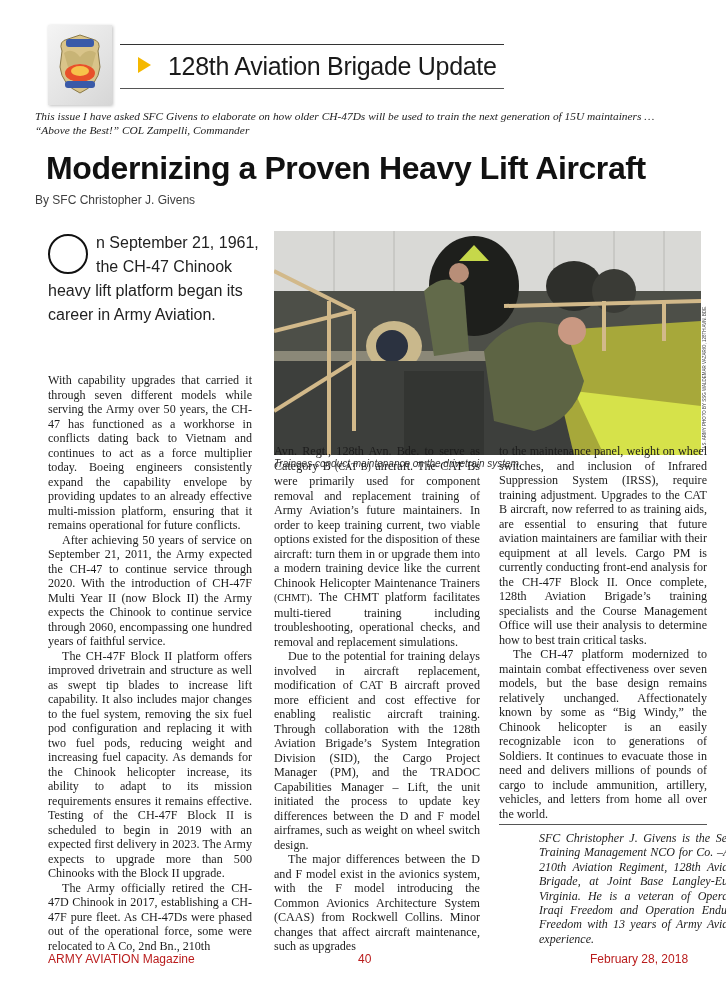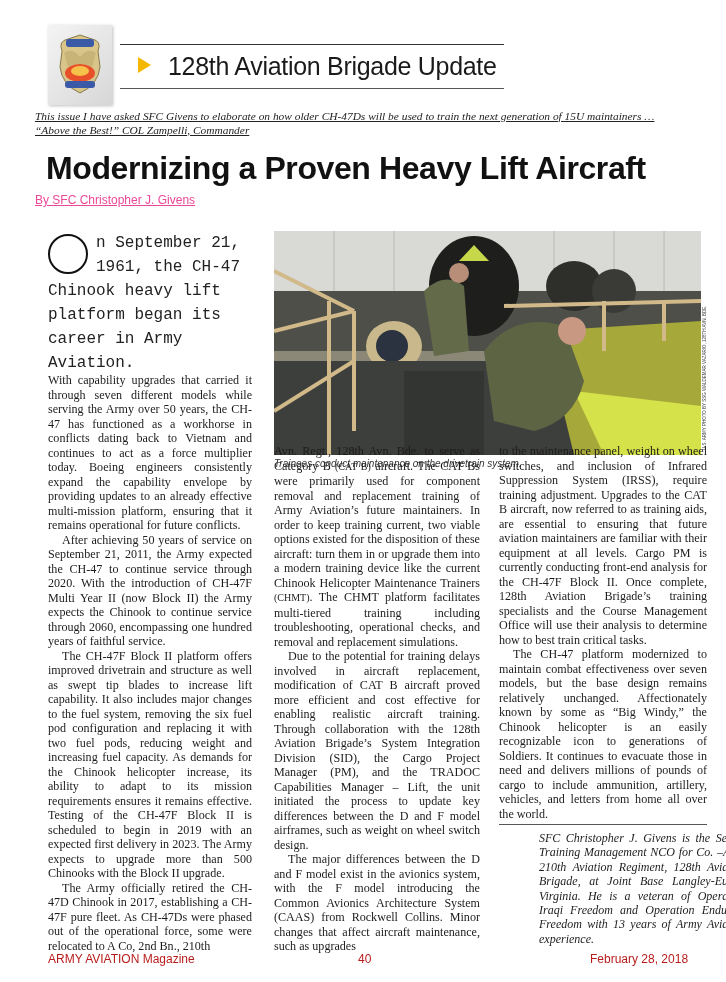--- a/index.html
+++ b/index.html
@@ -22,36 +22,36 @@
     border-left: 13px solid #f5b800;
   }
   .section-title {
     position: absolute; left: 168px; top: 52px;
     font-family: "Liberation Sans", sans-serif; font-size: 25px; color: #1a1a1a;
     letter-spacing: -0.3px;
   }
 
   .intro {
     position: absolute; left: 35px; top: 109px; width: 680px;
-    font-style: italic; font-size: 11.4px; line-height: 14px; color: #222; text-decoration: underline;
+    font-style: italic; font-size: 11.4px; line-height: 14px; color: #222;
   }
 
   .headline {
     position: absolute; left: 34px; top: 150px;
     font-family: "Liberation Sans", sans-serif; font-size: 32px; color: #111;
     letter-spacing: -0.4px; white-space: nowrap; margin-left: 12px;
   }
   .byline {
     position: absolute; left: 35px; top: 193px;
-    font-family: "Liberation Sans", sans-serif; font-size: 12px; color: #ec4899; text-decoration: underline;
+    font-family: "Liberation Sans", sans-serif; font-size: 12px; color: #404040;
   }
 
   .pull {
     position: absolute; left: 48px; top: 231px; width: 212px;
-    font-family: Liberation Mono, monospace; font-size: 16px; line-height: 24px; color: #222;
+    font-family: Liberation Sans, sans-serif; font-size: 16px; line-height: 24px; color: #222;
   }
   .dropcap {
     float: left; width: 40px; height: 40px; border: 2.5px solid #111; border-radius: 50%;
     margin: 3px 8px 0 0;
   }
 
   .col {
     position: absolute; font-size: 12.1px; line-height: 14.5px; text-align: justify;
     hyphens: manual; color: #1c1c1c;
   }

